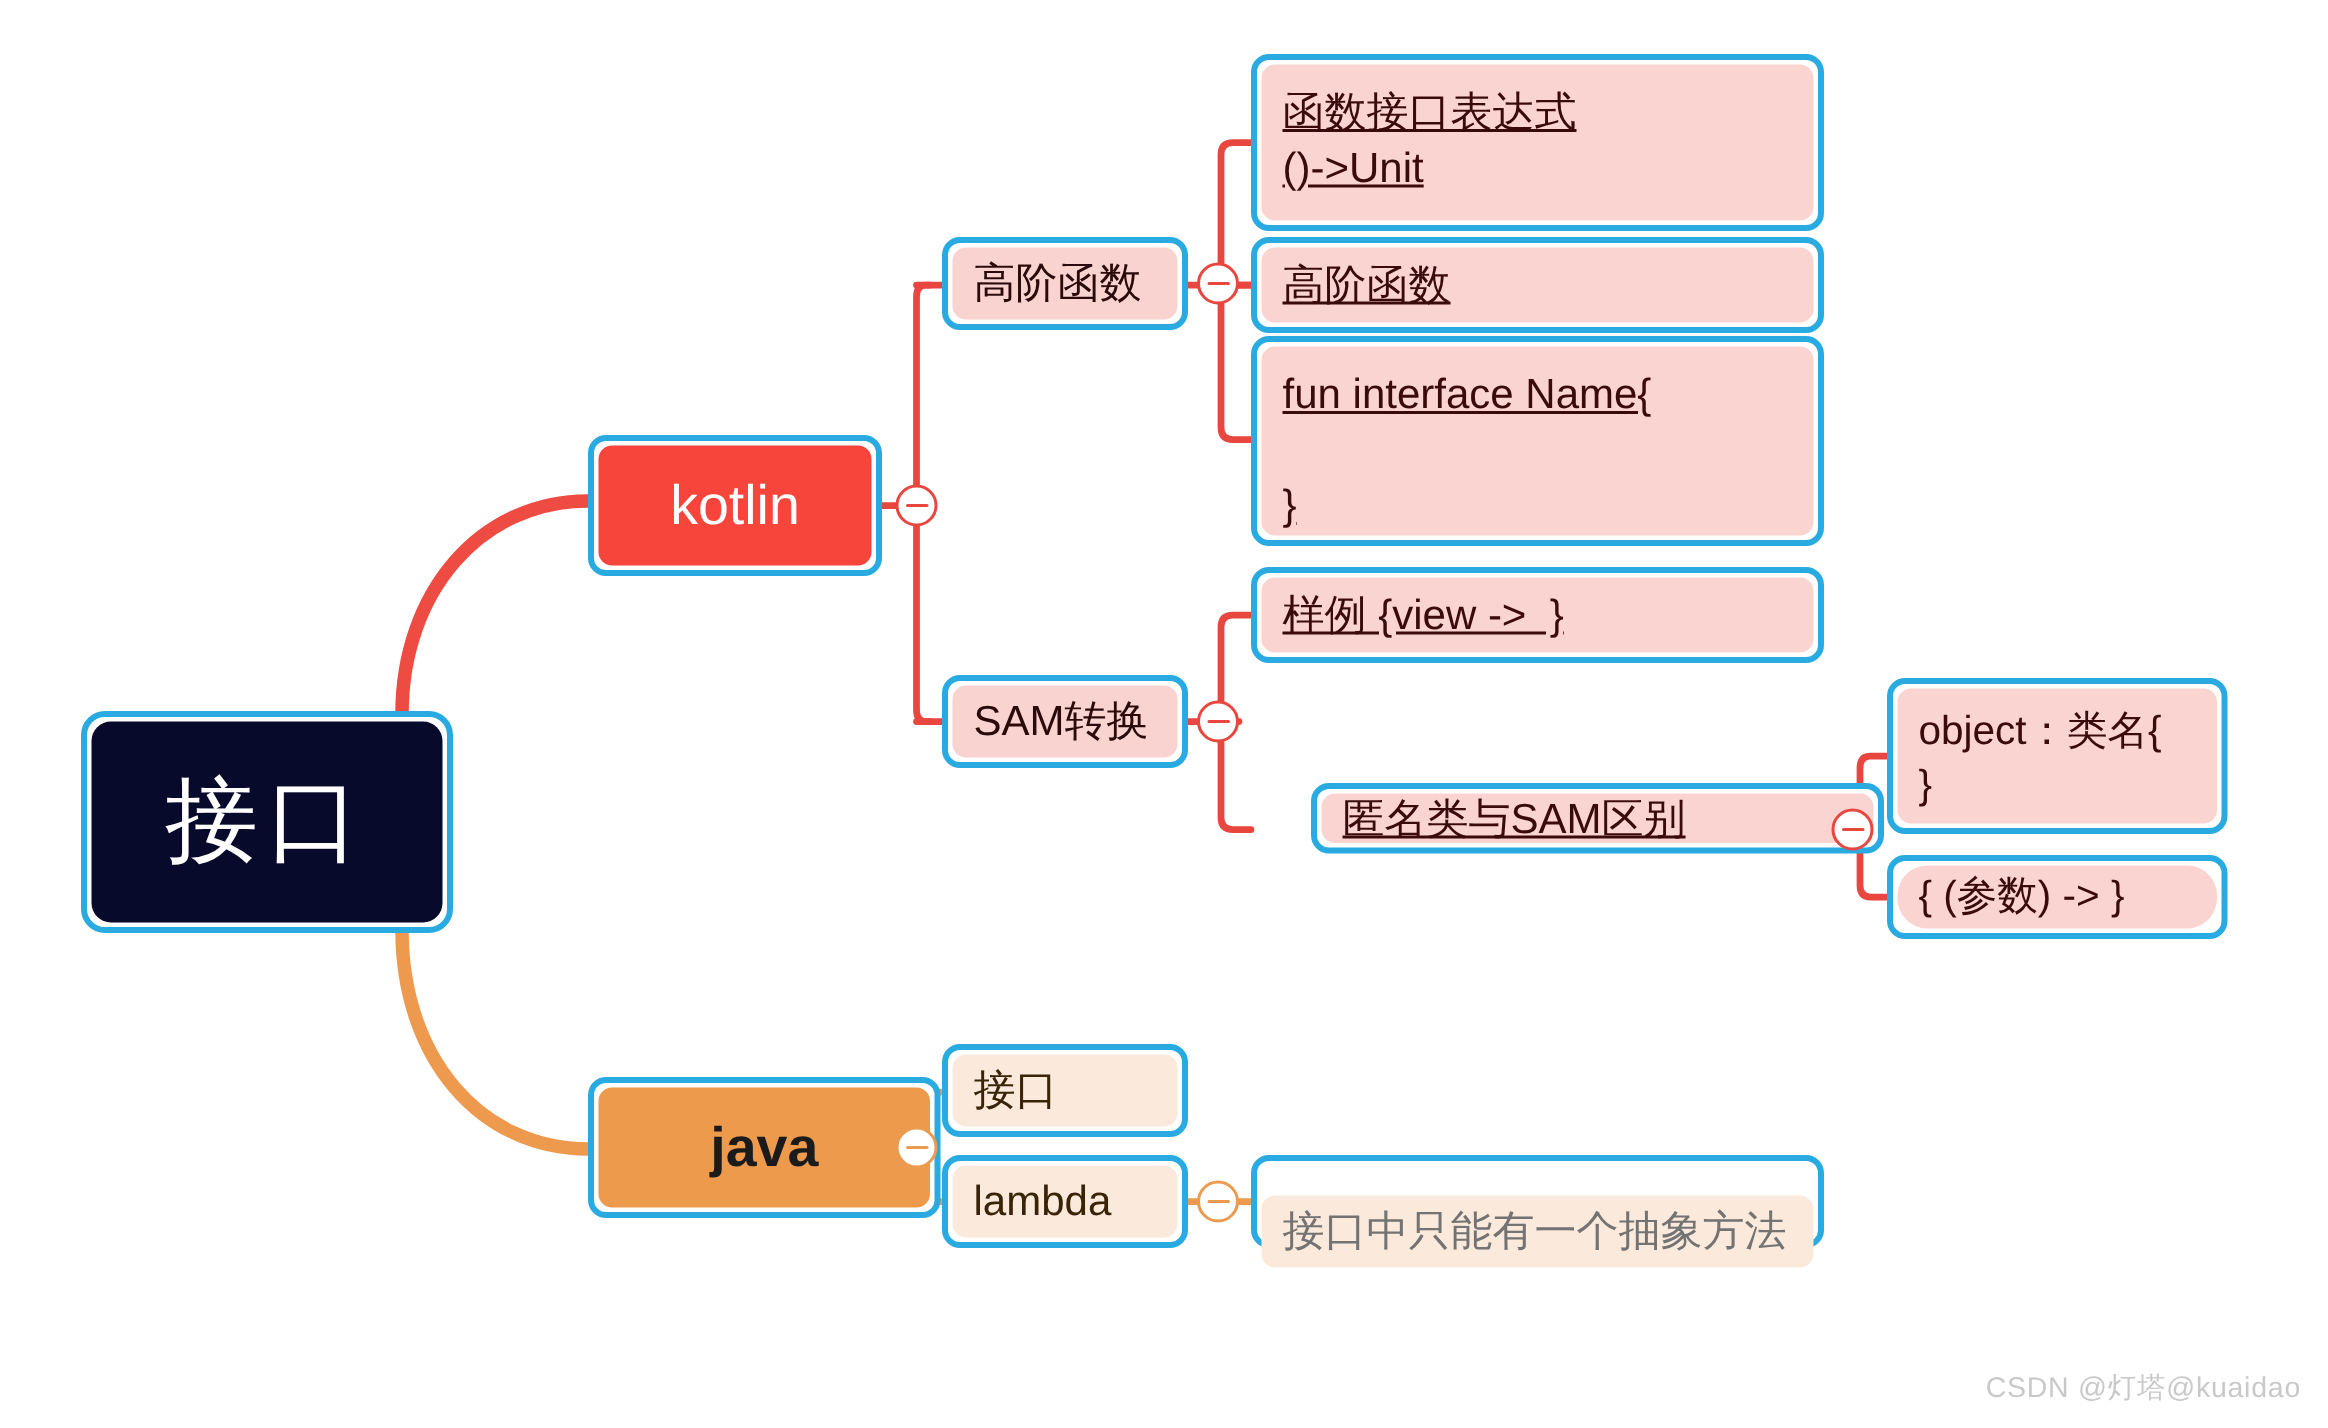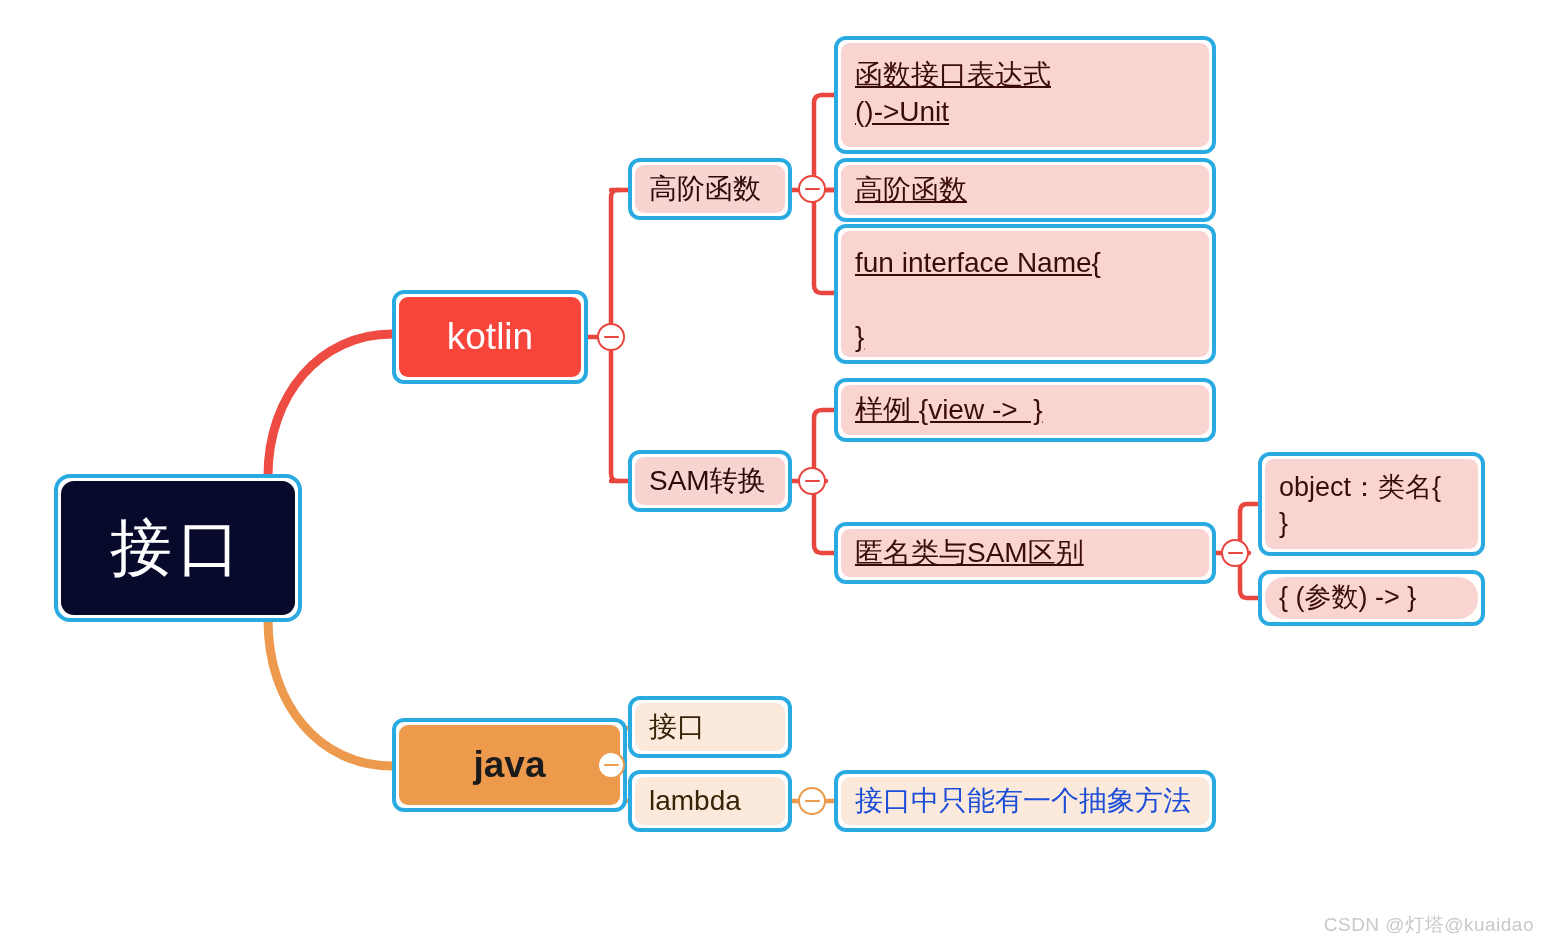--- a/index.html
+++ b/index.html
@@ -88,21 +88,21 @@
     font-size: 28px;
     align-items: flex-start;
     padding-top: 13px;
     text-decoration: underline;
   }
   .n-l3-red.mid .fill { align-items: center; padding-top: 0; }
   .n-expr  { left: 834px; top: 36px;  width: 382px; height: 118px; }
   .n-high  { left: 834px; top: 158px; width: 382px; height: 64px; }
   .n-funif { left: 834px; top: 224px; width: 382px; height: 140px; }
   .n-demo  { left: 834px; top: 378px; width: 382px; height: 64px; }
-  .n-anon  { left: 834px; top: 522px; width: 382px; height: 62px; }
+  .n-anon  { left: 874px; top: 522px; width: 382px; height: 47px; }
   
   .n-l4-red .fill {
     background: #FAD4D1;
     color: #3A0B0B;
     font-size: 27px;
     align-items: flex-start;
     padding-top: 11px;
   }
   .n-l4-red.mid .fill { align-items: center; padding-top: 0; border-radius: 20px; }
   .n-object { left: 1258px; top: 452px; width: 227px; height: 104px; }
@@ -110,22 +110,23 @@
   
   .n-l2-orange .fill {
     background: #FBEADB;
     color: #3A2408;
     font-size: 28px;
   }
   .n-jif   { left: 628px; top: 696px; width: 164px; height: 62px; }
   .n-jlam  { left: 628px; top: 770px; width: 164px; height: 62px; }
   .n-l3-orange .fill {
     background: #FBEADB;
-    color: #1d4ed8;
-    font-size: 28px;
+    color: #737373;
+    font-size: 28px;
+    margin-top: 20px;
   }
   .n-abs   { left: 834px; top: 770px; width: 382px; height: 62px; }
   
   .toggle {
     position: absolute;
     width: 28px;
     height: 28px;
     border-radius: 50%;
     background: #ffffff;
     box-sizing: border-box;

